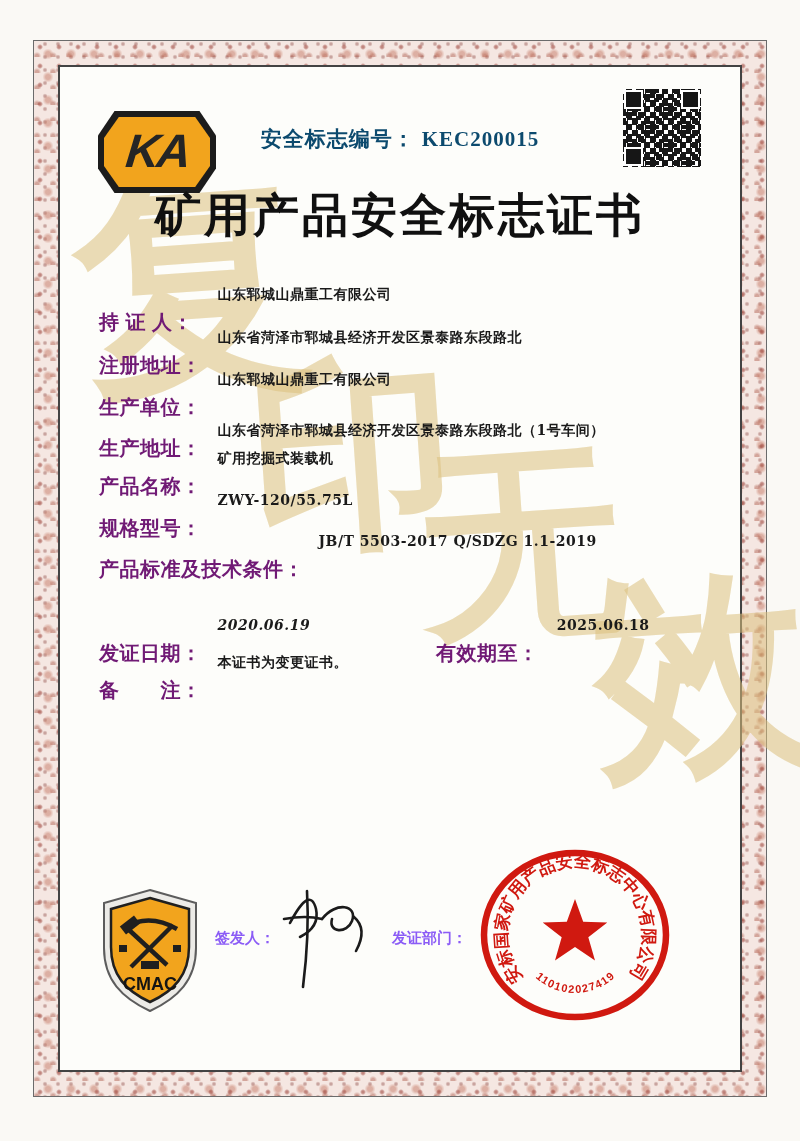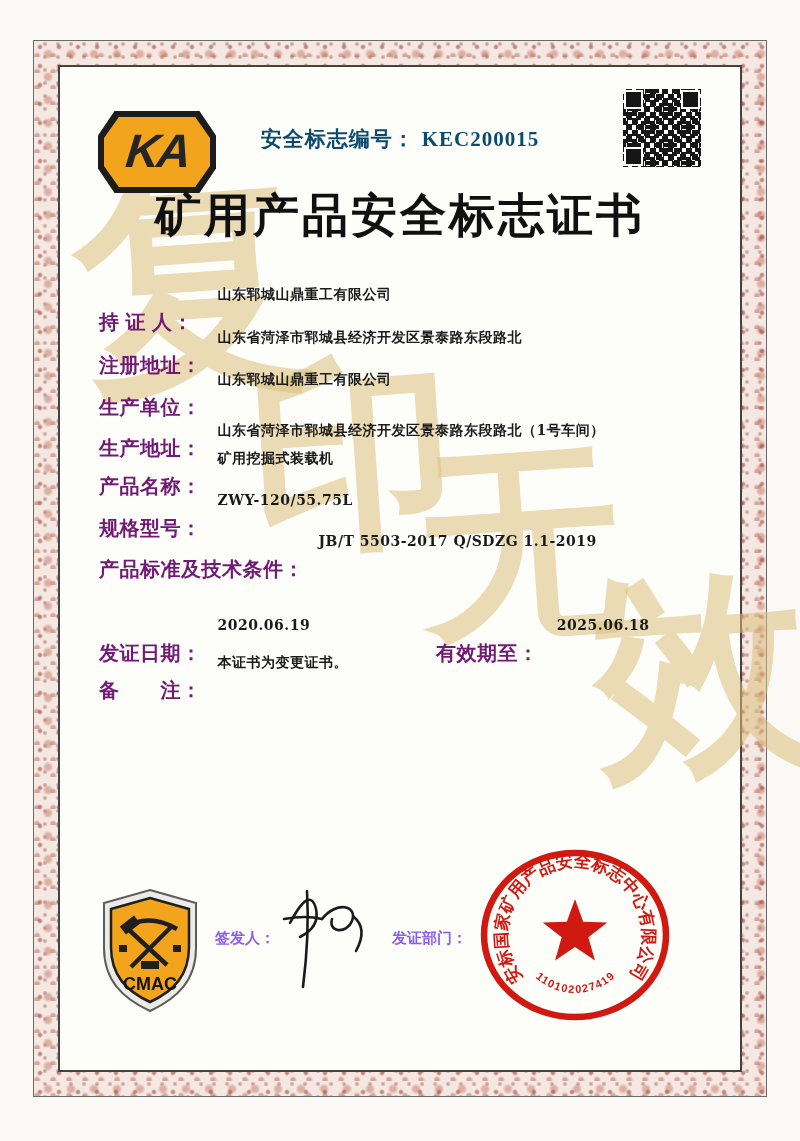--- a/index.html
+++ b/index.html
@@ -82,21 +82,21 @@
     display:inline-block;width:114px;vertical-align:top;
     font-size:20px;font-weight:700;color:#701a75;letter-spacing:.5px;margin-top:23px;
   }
   .lbl.wide{width:auto;margin-right:10px;}
   .val{
     display:inline-block;vertical-align:top;
     font-size:14px;font-weight:600;color:#1a1a1a;
     font-family:"DejaVu Serif", serif;letter-spacing:.5px;
   }
   .val.wrap{white-space:normal;width:505px;line-height:37px;}
-  .val.date{width:150px;}
+  .val.date{width:150px;font-style:italic;}
   .lbl.second{width:auto;margin-left:64px;margin-right:14px;}
   
   .statement{
     position:absolute;left:36px;top:688px;width:614px;z-index:1;
     font-size:17.5px;line-height:27.5px;font-weight:600;color:#141414;
     font-family:"DejaVu Serif", serif;
     text-align:justify;text-indent:2.6em;letter-spacing:.2px;
   }
   .sig-label{
     position:absolute;z-index:1;font-size:15px;font-weight:700;color:#8b5cf6;

